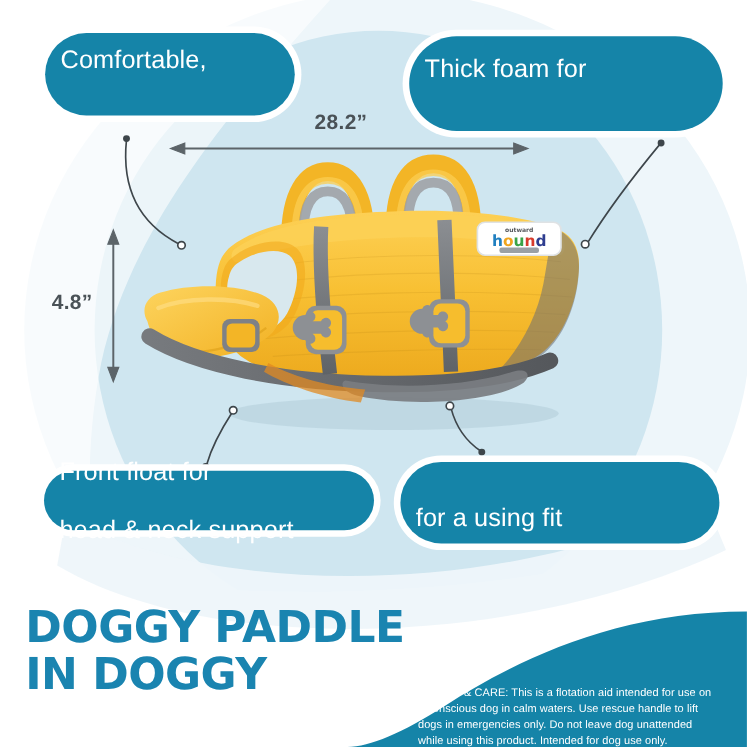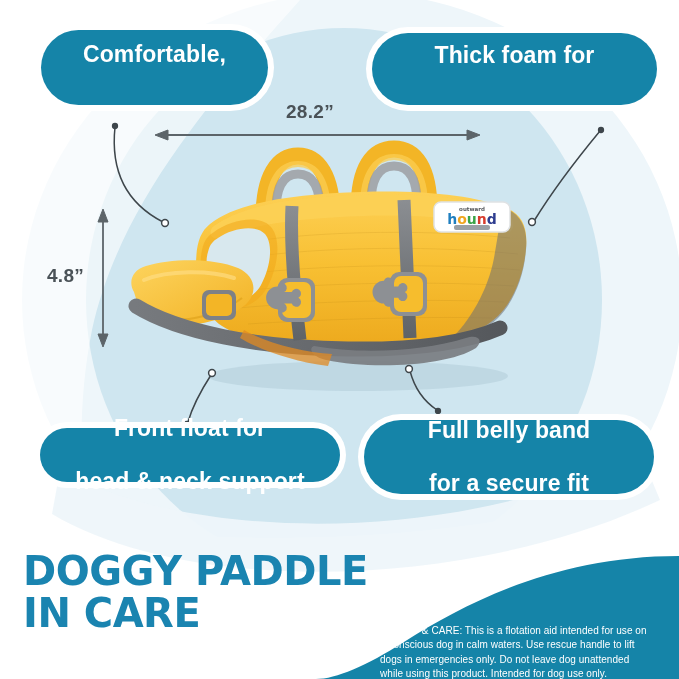--- a/index.html
+++ b/index.html
@@ -15,32 +15,31 @@
   
   .bg-layer{position:absolute;inset:0;width:679px;height:679px;}
 
   
   .bubble{
     position:absolute;
     background:#1584a8;
     color:#ffffff;
     border-radius:60px;
     display:flex;align-items:center;justify-content:center;
-    text-align:center;
     box-shadow:0 0 0 6px #ffffff;
     line-height:1.16;
-    font-weight:700;
+    font-weight:400;
     letter-spacing:.1px;
     padding:6px 14px;
     box-sizing:border-box;
   }
   .bubble span{display:block;width:100%;}
 
   #bubble-comfort{left:41px;top:30px;width:227px;height:75px;font-size:23px;}
-  #bubble-foam   {left:372px;top:33px;width:285px;height:72px;font-size:23px;}
+  #bubble-foam   {left:372px;top:33px;width:285px;height:86px;font-size:23px;}
   #bubble-front  {left:40px;top:428px;width:300px;height:54px;font-size:23px;}
   #bubble-belly  {left:364px;top:420px;width:290px;height:74px;font-size:23px;}
 
   
   .dim-label{
     position:absolute;
     color:#4a5257;
     font-weight:bold;
     font-size:19px;
     letter-spacing:.3px;
@@ -253,27 +252,27 @@
 
   <div class="bubble" id="bubble-front">
     <span>
       <span>Front float for</span><br>
       <span>head &amp; neck support</span>
     </span>
   </div>
 
   <div class="bubble" id="bubble-belly">
     <span>
-      <span>Full belly band</span><br>
-      <span>for a secure fit</span>
+      <br>
+      <span>for a using fit</span>
     </span>
   </div>
 
   <div id="headline">
     <span>DOGGY PADDLE</span>
-    <span class="l2">IN CARE</span>
+    <span class="l2">IN DOGGY</span>
   </div>
 
   <div id="safety">
     <span>SAFETY &amp; CARE:</span><span> This is a flotation aid intended for use on a conscious dog in calm waters. Use rescue handle to lift dogs in emergencies only. Do not leave dog unattended while using this product. Intended for dog use only.</span>
   </div>
 
 </div>
 
 </body></html>

